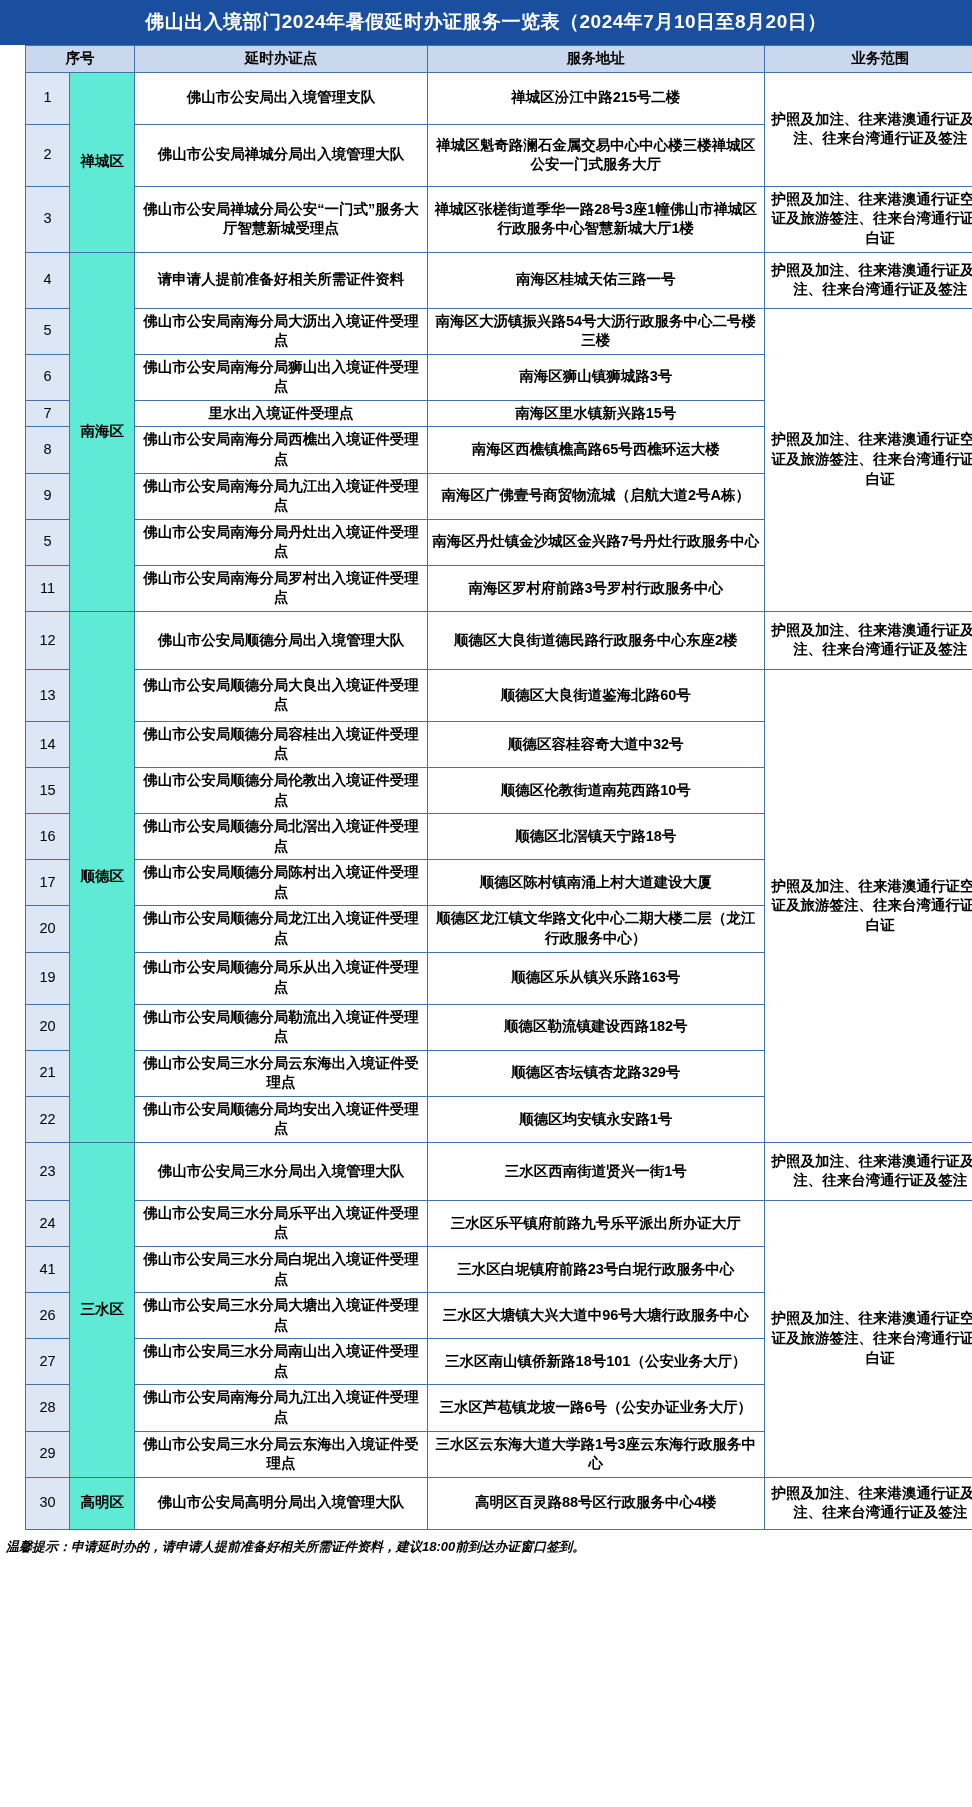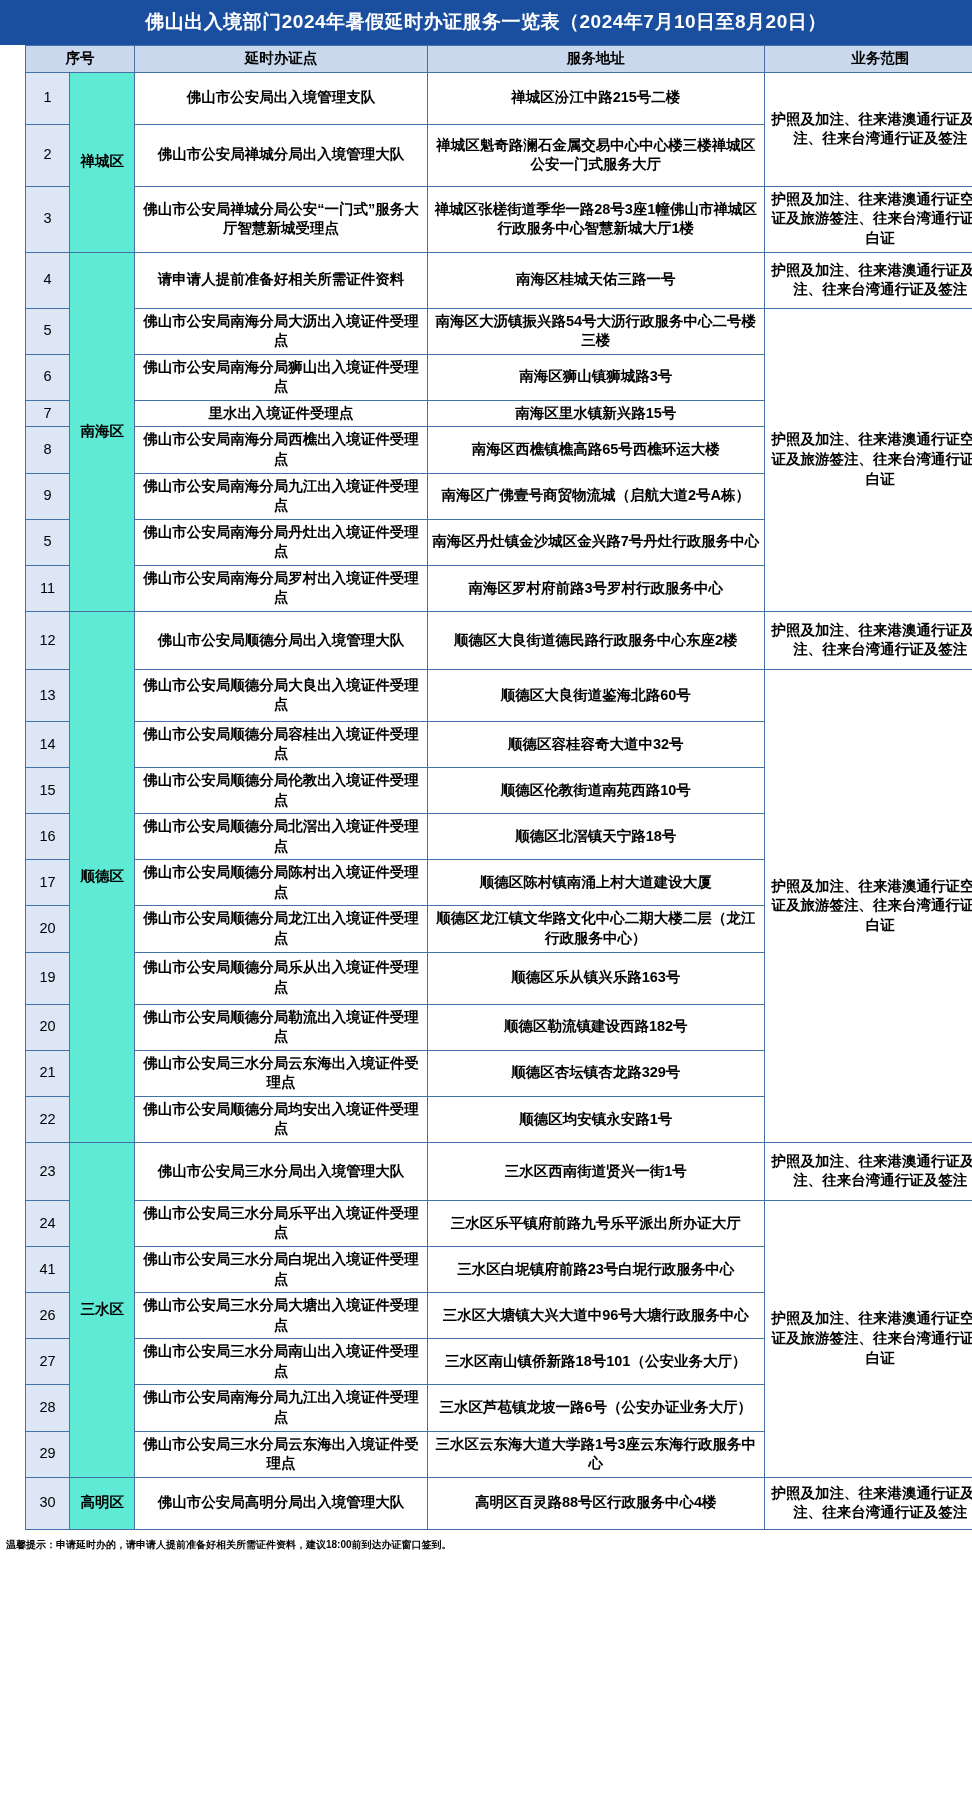--- a/index.html
+++ b/index.html
@@ -75,24 +75,25 @@
     font-weight: bold;
     font-size: 14px;
     text-align: center;
   }
   .col-idx { width: 38px; }
   .col-region { width: 56px; }
   .col-point { width: 252px; }
   .col-addr { width: 290px; }
   .col-scope { width: 200px; }
   .tip {
-    font-size: 10px;
+    font-size: 13px;
     font-weight: bold;
     padding: 8px 0 10px 6px;
     line-height: 1.4;
+    font-style: italic;
   }
 </style>
 </head>
 <body>
 
 <div class="page">
 
   <div class="title-bar">佛山出入境部门2024年暑假延时办证服务一览表（2024年7月10日至8月20日）</div>
 
   <table class="main">

